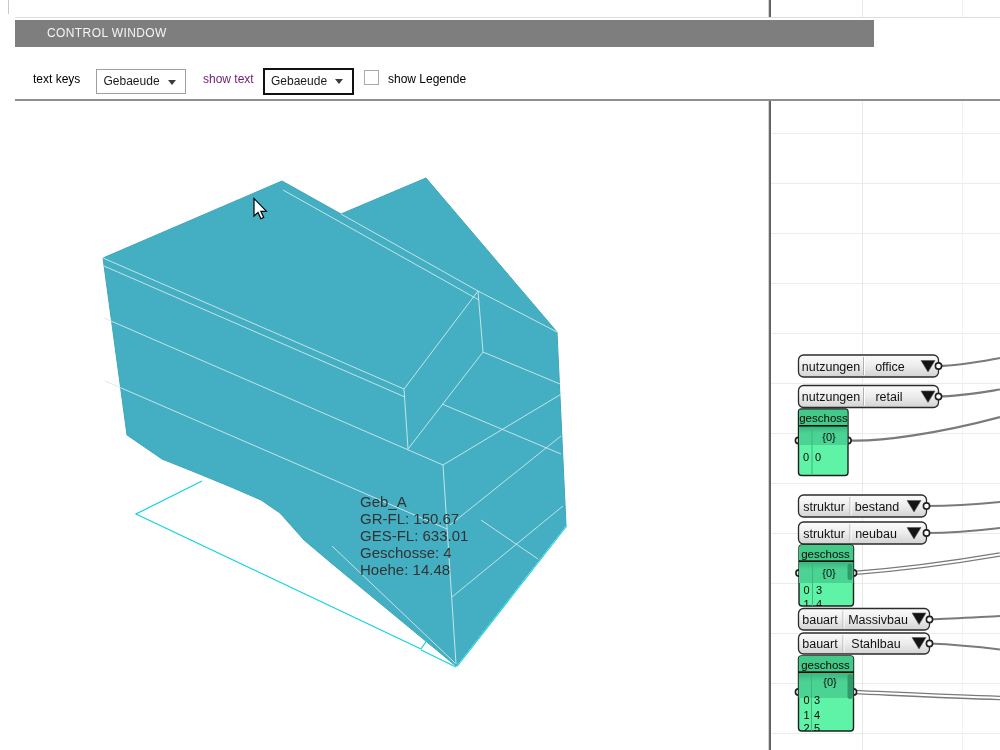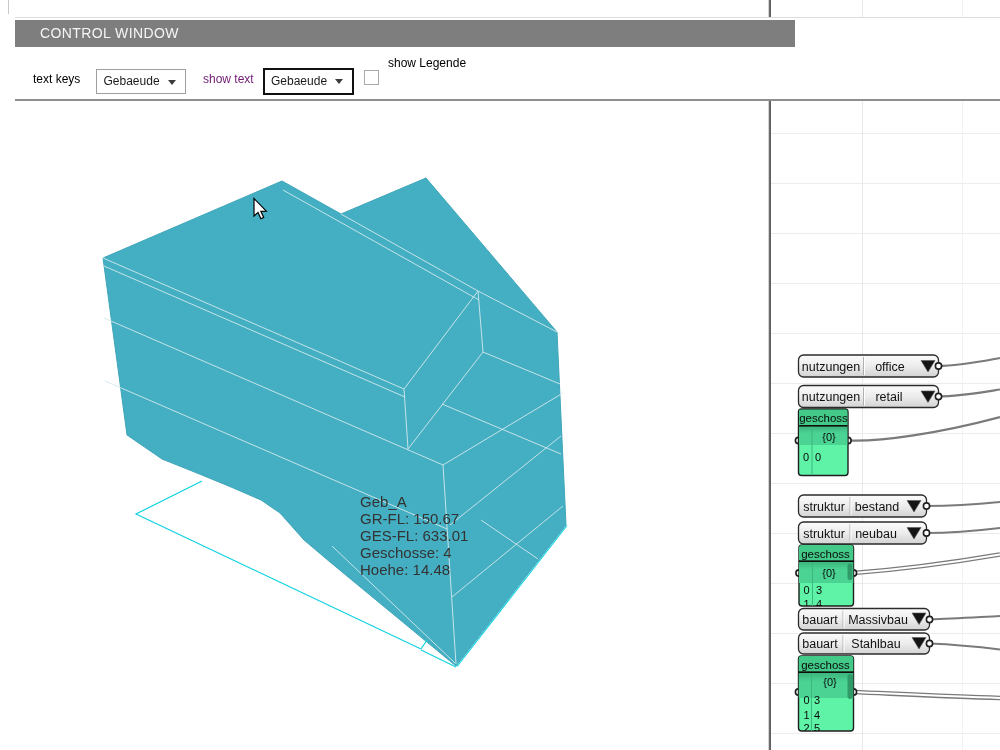--- a/index.html
+++ b/index.html
@@ -221,26 +221,26 @@
       <text x="817" y="718.5" font-size="11" fill="#0a0a0a" text-anchor="middle">4</text>
       <text x="806.5" y="732" font-size="11" fill="#0a0a0a" text-anchor="middle">2</text>
       <text x="817" y="732" font-size="11" fill="#0a0a0a" text-anchor="middle">5</text>
       <rect x="847.5" y="674" width="5.5" height="25" rx="2.7" fill="#2f9b68"></rect>
     </g>
     <text x="825.5" y="668.5" font-size="11.5" fill="#0a0a0a" text-anchor="middle">geschoss</text>
   </g>
 </svg>
 
 <div class="abs" style="left:15px;top:17px;width:985px;height:84px;background:#ffffff;border-top:1px solid #dcdcdc;border-bottom:2px solid #8f8f8f;box-sizing:border-box;">
-  <div class="abs" style="left:0;top:2px;width:780px;height:27px;background:#7e7e7e;color:#f5f5f5;font-size:14px;letter-spacing:0.4px;line-height:27px;padding-left:25px;box-sizing:border-box;">CONTROL WINDOW</div>
+  <div class="abs" style="left:0;top:2px;width:859px;height:27px;background:#7e7e7e;color:#f5f5f5;font-size:12px;letter-spacing:0.4px;line-height:27px;padding-left:32px;box-sizing:border-box;">CONTROL WINDOW</div>
   <div class="abs" style="left:18px;top:54px;font-size:12px;color:#000;">text keys</div>
   <div class="abs" style="left:80.5px;top:50.5px;width:90px;height:25px;border:1px solid #9f9f9f;box-sizing:border-box;background:#fff;">
     <span style="position:absolute;left:7px;top:4px;font-size:12px;color:#1a1a1a;">Gebaeude</span>
     <span style="position:absolute;right:9px;top:10px;width:0;height:0;border-left:4.5px solid transparent;border-right:4.5px solid transparent;border-top:5.5px solid #3c3c3c;"></span>
   </div>
   <div class="abs" style="left:188px;top:54px;font-size:12px;color:#701a75;">show text</div>
   <div class="abs" style="left:248px;top:49.5px;width:90.5px;height:27px;border:2px solid #111;box-sizing:border-box;background:#fff;">
     <span style="position:absolute;left:6px;top:4px;font-size:12px;color:#1a1a1a;">Gebaeude</span>
     <span style="position:absolute;right:9px;top:9px;width:0;height:0;border-left:4.5px solid transparent;border-right:4.5px solid transparent;border-top:5.5px solid #3c3c3c;"></span>
   </div>
   <div class="abs" style="left:349px;top:52px;width:15px;height:15px;border:1px solid #ababab;box-sizing:border-box;background:#fff;"></div>
-  <div class="abs" style="left:373px;top:38px;font-size:12px;color:#000;">show Legende</div>
+  <div class="abs" style="left:373px;top:54px;font-size:12px;color:#000;">show Legende</div>
 </div>
 
 </body></html>

